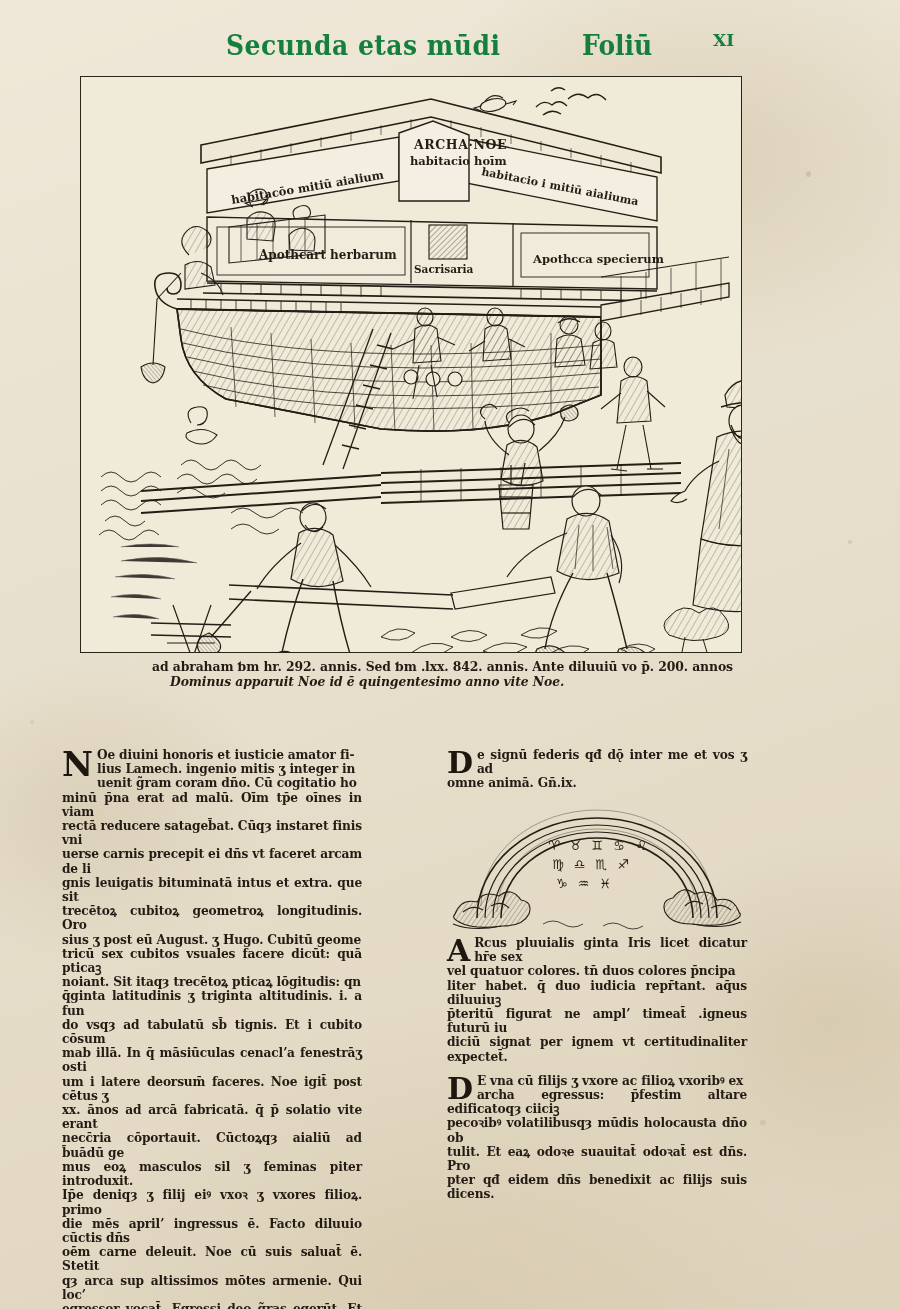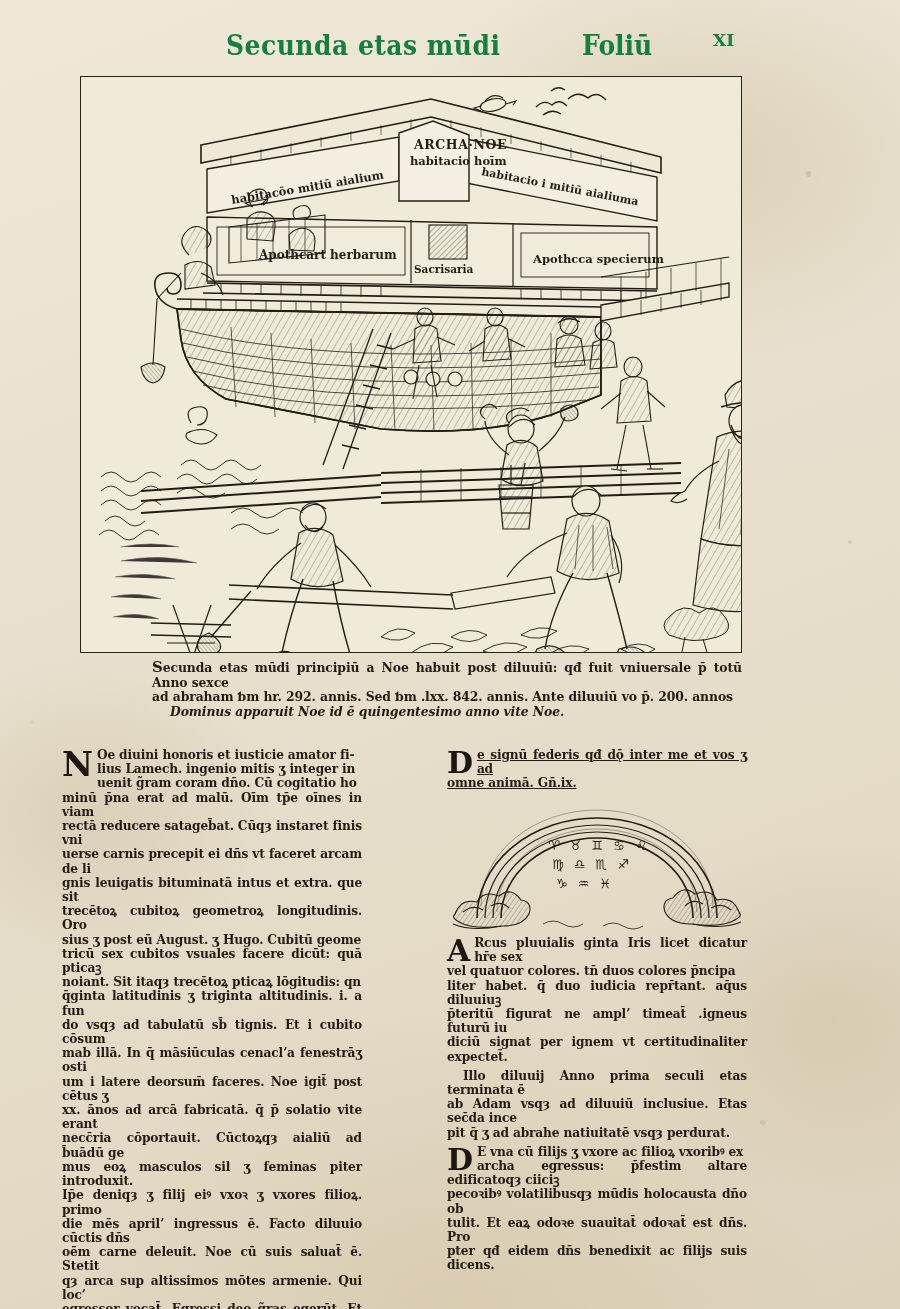--- a/index.html
+++ b/index.html
@@ -585,21 +585,20 @@
       </g>
 
       <g stroke="#241d15" stroke-width="1.1" fill="none">
         <path d="M110 346 q-8 -14 6 -16 q12 -2 10 10 q-2 8 -10 8"></path>
         <path d="M106 356 q16 -8 30 2 q-8 12 -22 8 q-12 -4 -8 -10 z" fill="#f0ead9"></path>
       </g>
     </svg>
   </div>
 
   <div class="caption">
-    <p><span class="dropcap-inline" style="font-size:15px;font-weight:700;">S</span><span>ecunda etas mūdi principiū a Noe habuit post diluuiū: qđ fuit vniuersale p̄ totū Anno sexce</span></p>
     <p><span>ad abraham ƅm hr. 292. annis. Sed ƅm .lxx. 842. annis.    Ante diluuiū vo p̄. 200. annos</span></p>
     <p style="text-indent:18px;font-style:italic;"><span>Dominus apparuit Noe id ē quingentesimo anno vite Noe.</span></p>
   </div>
 
   <div class="col left">
     <span class="dropcap big">N</span>
     <span style="white-space:pre-line;">Oe diuini honoris et iusticie amator fi-
 lius Lamech. ingenio mitis ʒ integer in
 uenit g̃ram coram dño. Cū cogitatio ho
 minū p̄na erat ad malū. Oīm tp̄e oīnes in viam
@@ -620,21 +619,21 @@
 Ip̄e deniqȝ ʒ filij eiꝰ vxoꝛ ʒ vxores filioꝝ. primo
 die mēs aprilʼ ingressus ē. Facto diluuio cūctis dñs
 oēm carne deleuit. Noe cū suis saluat̄ ē. Stetit
 qȝ arca sup altissimos mōtes armenie. Qui loc’
 egressor vocat̄. Egressi deo g̃ras egerūt. Et alta
 rē facto: deo sacrificabant.</span>
   </div>
 
   <div class="col right">
     <span class="dropcap">D</span>
-    <span style="white-space:pre-line;text-decoration:underline;">e signū federis qđ dǭ inter me et vos ʒ ad
+    <span style="white-space:pre-line;">e signū federis qđ dǭ inter me et vos ʒ ad
 omne animā. Gñ.ix.</span>
   </div>
 
   <div class="rainbow-fig">
     <svg width="300" height="128" viewBox="0 0 300 128" xmlns="http://www.w3.org/2000/svg">
       <defs>
         <pattern id="cloudhatch" width="4" height="4" patternUnits="userSpaceOnUse" patternTransform="rotate(35)">
           <line x1="0" y1="0" x2="0" y2="4" stroke="#241d15" stroke-width="0.5"></line>
         </pattern>
       </defs>
@@ -677,25 +676,20 @@
   <div class="col" style="left:447px;top:936px;width:300px;">
     <p>
       <span class="dropcap">A</span>
       <span style="white-space:pre-line;">Rcus pluuialis ginta Iris licet dicatur hr̄e sex
 vel quatuor colores. tn̄ duos colores p̄ncipa
 liter habet. q̄ duo iudicia repr̄tant. aq̄us diluuiuꝫ
 p̄teritū figurat ne amplʼ timeat̄ .igneus futurū iu
 diciū signat per ignem vt certitudinaliter expectet̄.</span>
     </p>
     <div class="para-gap"></div>
-    <p style="text-indent:16px;">
-      <span style="white-space:pre-line;">Illo diluuij Anno prima seculi etas terminata ē
-ab Adam vsqȝ ad diluuiū inclusiue. Etas sec̄da ince
-pit q̄ ʒ ad abrahe natiuitatē vsqȝ perdurat.</span>
-    </p>
     <div class="para-gap"></div>
     <p>
       <span class="dropcap">D</span>
       <span style="white-space:pre-line;">E vna cū filijs ʒ vxore ac filioꝝ vxoribꝰ ex
 archa egressus: p̄festim altare edificatoqȝ ciiciꝫ
 pecoꝛibꝰ volatilibusqȝ mūdis holocausta dño ob
 tulit. Et eaꝝ odoꝛe suauitat̄ odoꝛat̄ est dñs. Pro
 pter qđ eidem dñs benedixit ac filijs suis dicens.</span>
     </p>
   </div>

